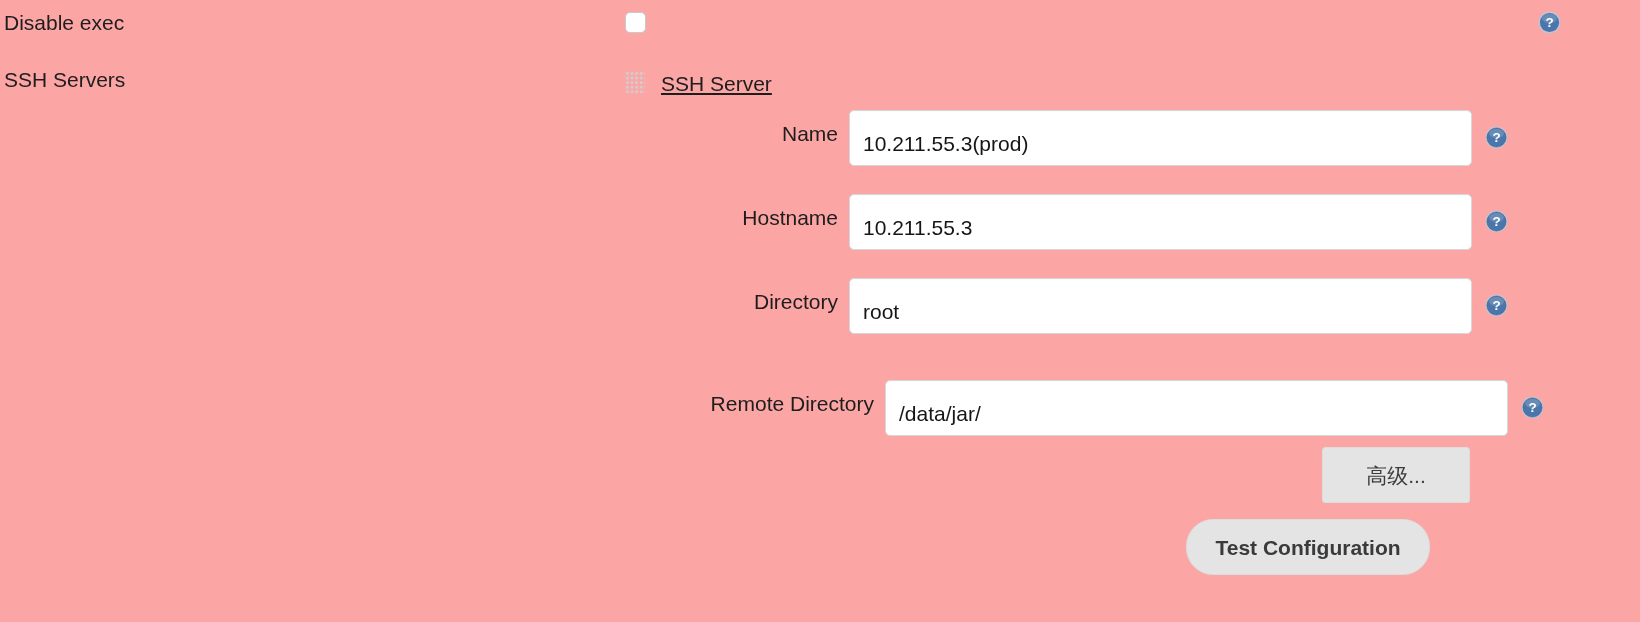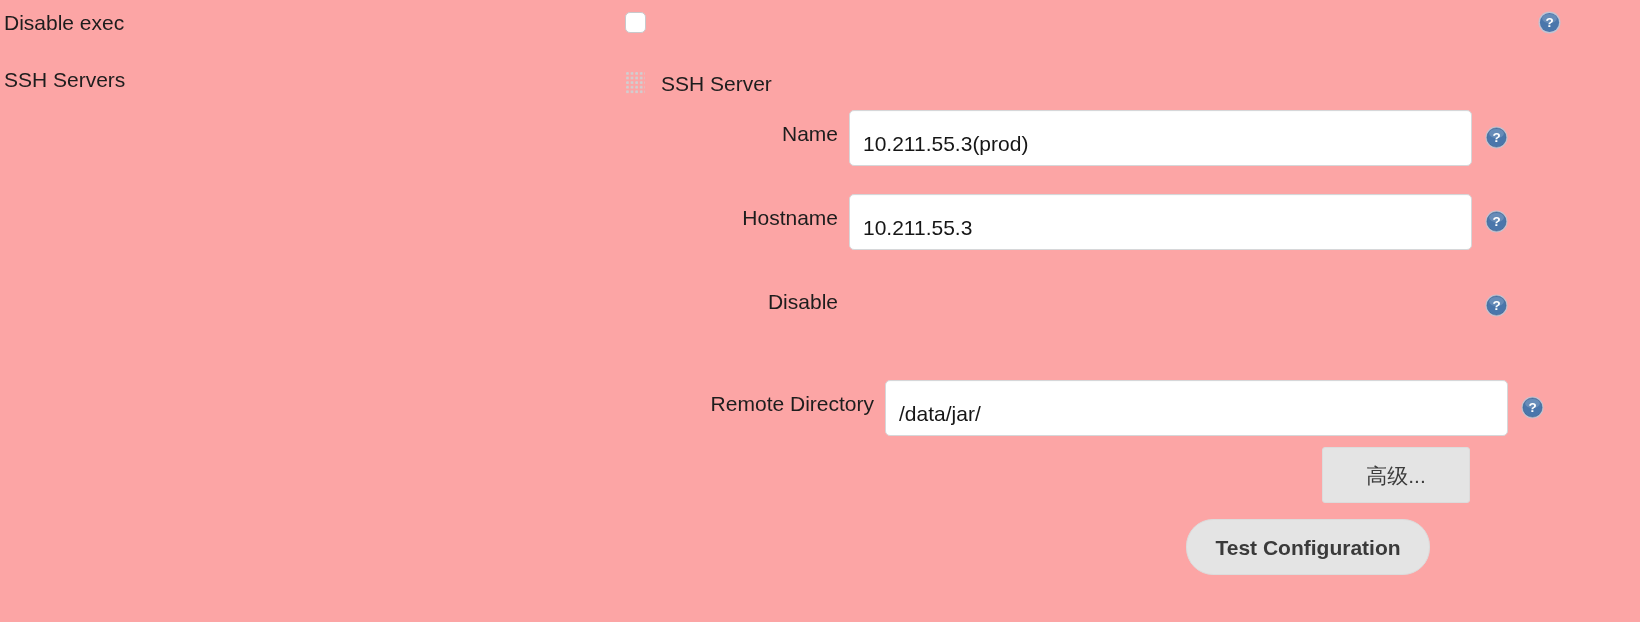--- a/index.html
+++ b/index.html
@@ -168,21 +168,21 @@
       <circle cx="11.5" cy="11.5" r="9.6" fill="none" stroke="#2f5party" stroke-width="0.9" opacity="0.5"></circle>
       <ellipse cx="11.5" cy="7.6" rx="7.4" ry="4.6" fill="#ffffff" opacity="0.16"></ellipse>
       <text x="11.5" y="16.4" text-anchor="middle" font-family="Liberation Sans, sans-serif" font-size="13.5" font-weight="700" fill="#ffffff">?</text>
     </svg>
   </span>
 
   <div class="row-label" style="left:4px; top:67px;">SSH Servers</div>
 
   <div class="drag-handle" style="left:626px; top:72px;"></div>
 
-  <div class="section-title" style="left:661px; top:71px;">SSH Server</div>
+  <div class="section-title" style="left:661px; top:71px;text-decoration:underline;">SSH Server</div>
 
   <div class="field-row" style="top:110px;">
     <div class="field-label">Name</div>
     <input class="field-input" type="text" value="10.211.55.3(prod)" style="">
     <span class="help-icon" style="left:1485px; top:16px;">
       <svg width="23" height="23" viewBox="0 0 23 23" xmlns="http://www.w3.org/2000/svg" aria-hidden="true">
         <circle cx="11.5" cy="11.5" r="11" fill="#b9c8d9" opacity="0.85"></circle>
         <circle cx="11.5" cy="11.5" r="9.6" fill="#4a76ab"></circle>
         <circle cx="11.5" cy="11.5" r="9.6" fill="none" stroke="#30567f" stroke-width="0.9" opacity="0.5"></circle>
         <ellipse cx="11.5" cy="7.6" rx="7.4" ry="4.6" fill="#ffffff" opacity="0.16"></ellipse>
@@ -199,21 +199,22 @@
         <circle cx="11.5" cy="11.5" r="11" fill="#b9c8d9" opacity="0.85"></circle>
         <circle cx="11.5" cy="11.5" r="9.6" fill="#4a76ab"></circle>
         <circle cx="11.5" cy="11.5" r="9.6" fill="none" stroke="#30567f" stroke-width="0.9" opacity="0.5"></circle>
         <ellipse cx="11.5" cy="7.6" rx="7.4" ry="4.6" fill="#ffffff" opacity="0.16"></ellipse>
         <text x="11.5" y="16.4" text-anchor="middle" font-family="Liberation Sans, sans-serif" font-size="13.5" font-weight="700" fill="#ffffff">?</text>
       </svg>
     </span>
   </div>
 
   <div class="field-row" style="top:278px;">
-    <div class="field-label">Disable</div>
+    <div class="field-label">Directory</div>
+    <input class="field-input" type="text" value="root" style="">
     <span class="help-icon" style="left:1485px; top:16px;">
       <svg width="23" height="23" viewBox="0 0 23 23" xmlns="http://www.w3.org/2000/svg" aria-hidden="true">
         <circle cx="11.5" cy="11.5" r="11" fill="#b9c8d9" opacity="0.85"></circle>
         <circle cx="11.5" cy="11.5" r="9.6" fill="#4a76ab"></circle>
         <circle cx="11.5" cy="11.5" r="9.6" fill="none" stroke="#30567f" stroke-width="0.9" opacity="0.5"></circle>
         <ellipse cx="11.5" cy="7.6" rx="7.4" ry="4.6" fill="#ffffff" opacity="0.16"></ellipse>
         <text x="11.5" y="16.4" text-anchor="middle" font-family="Liberation Sans, sans-serif" font-size="13.5" font-weight="700" fill="#ffffff">?</text>
       </svg>
     </span>
   </div>

